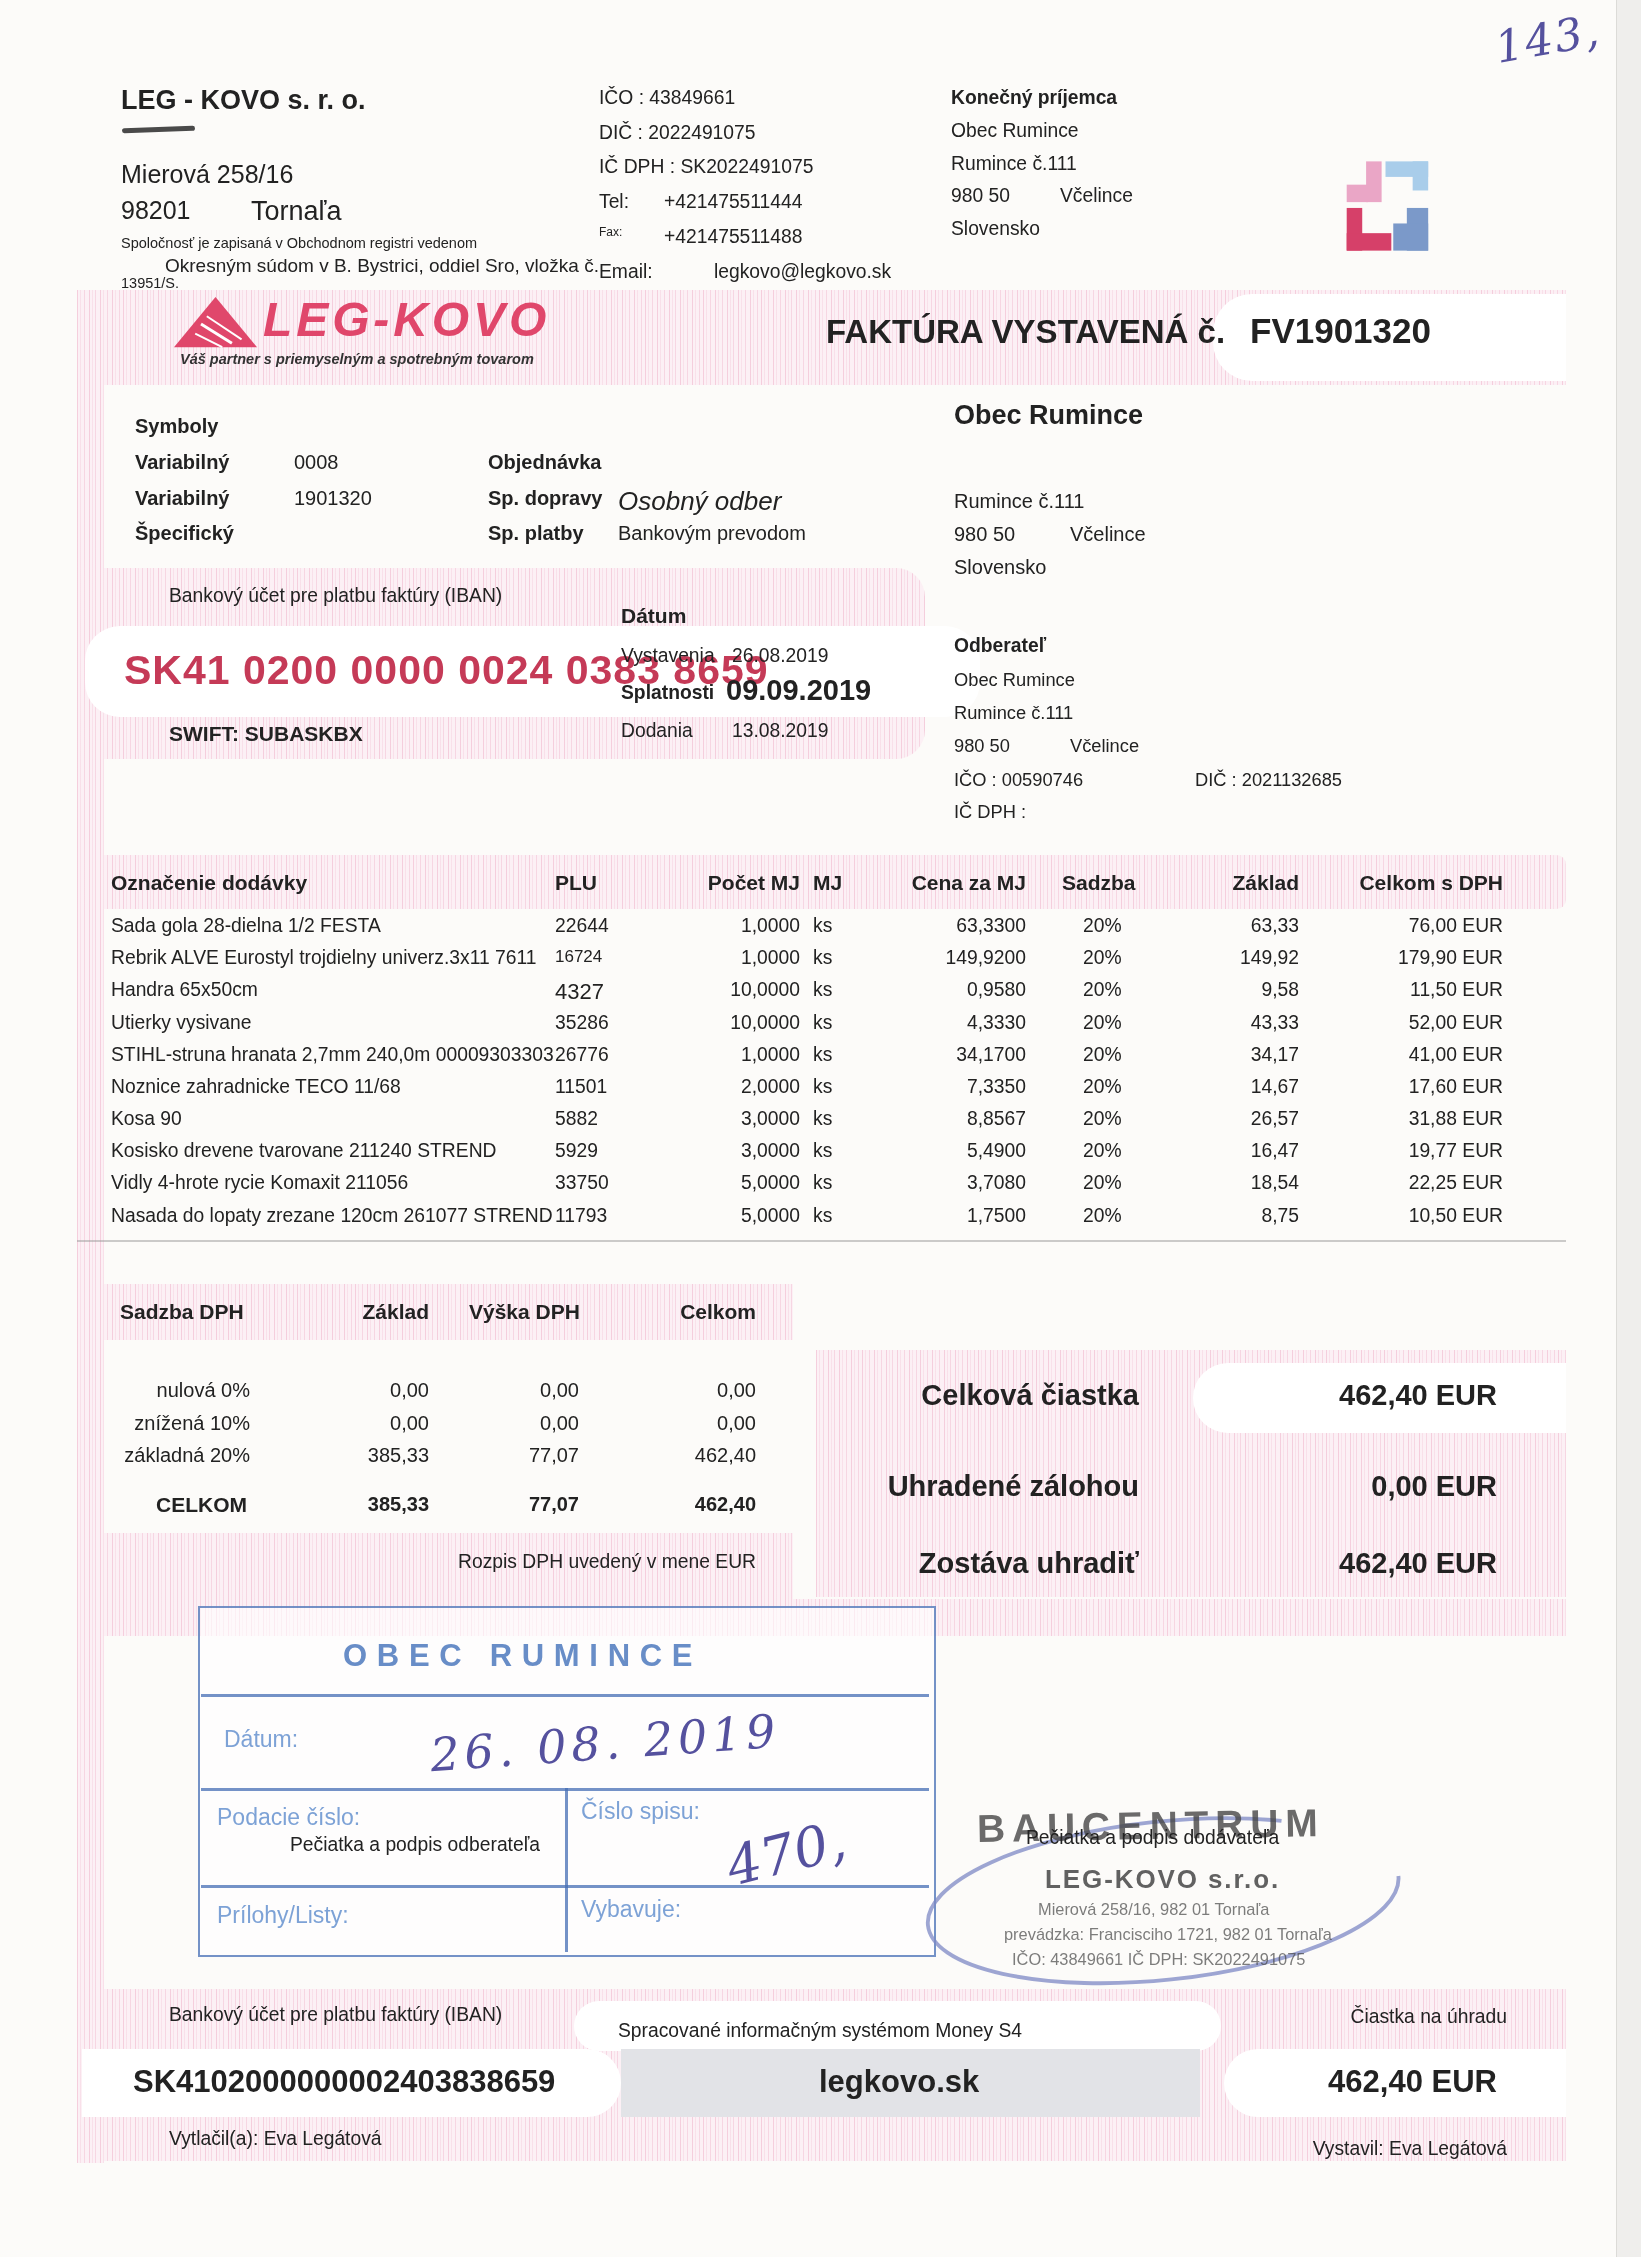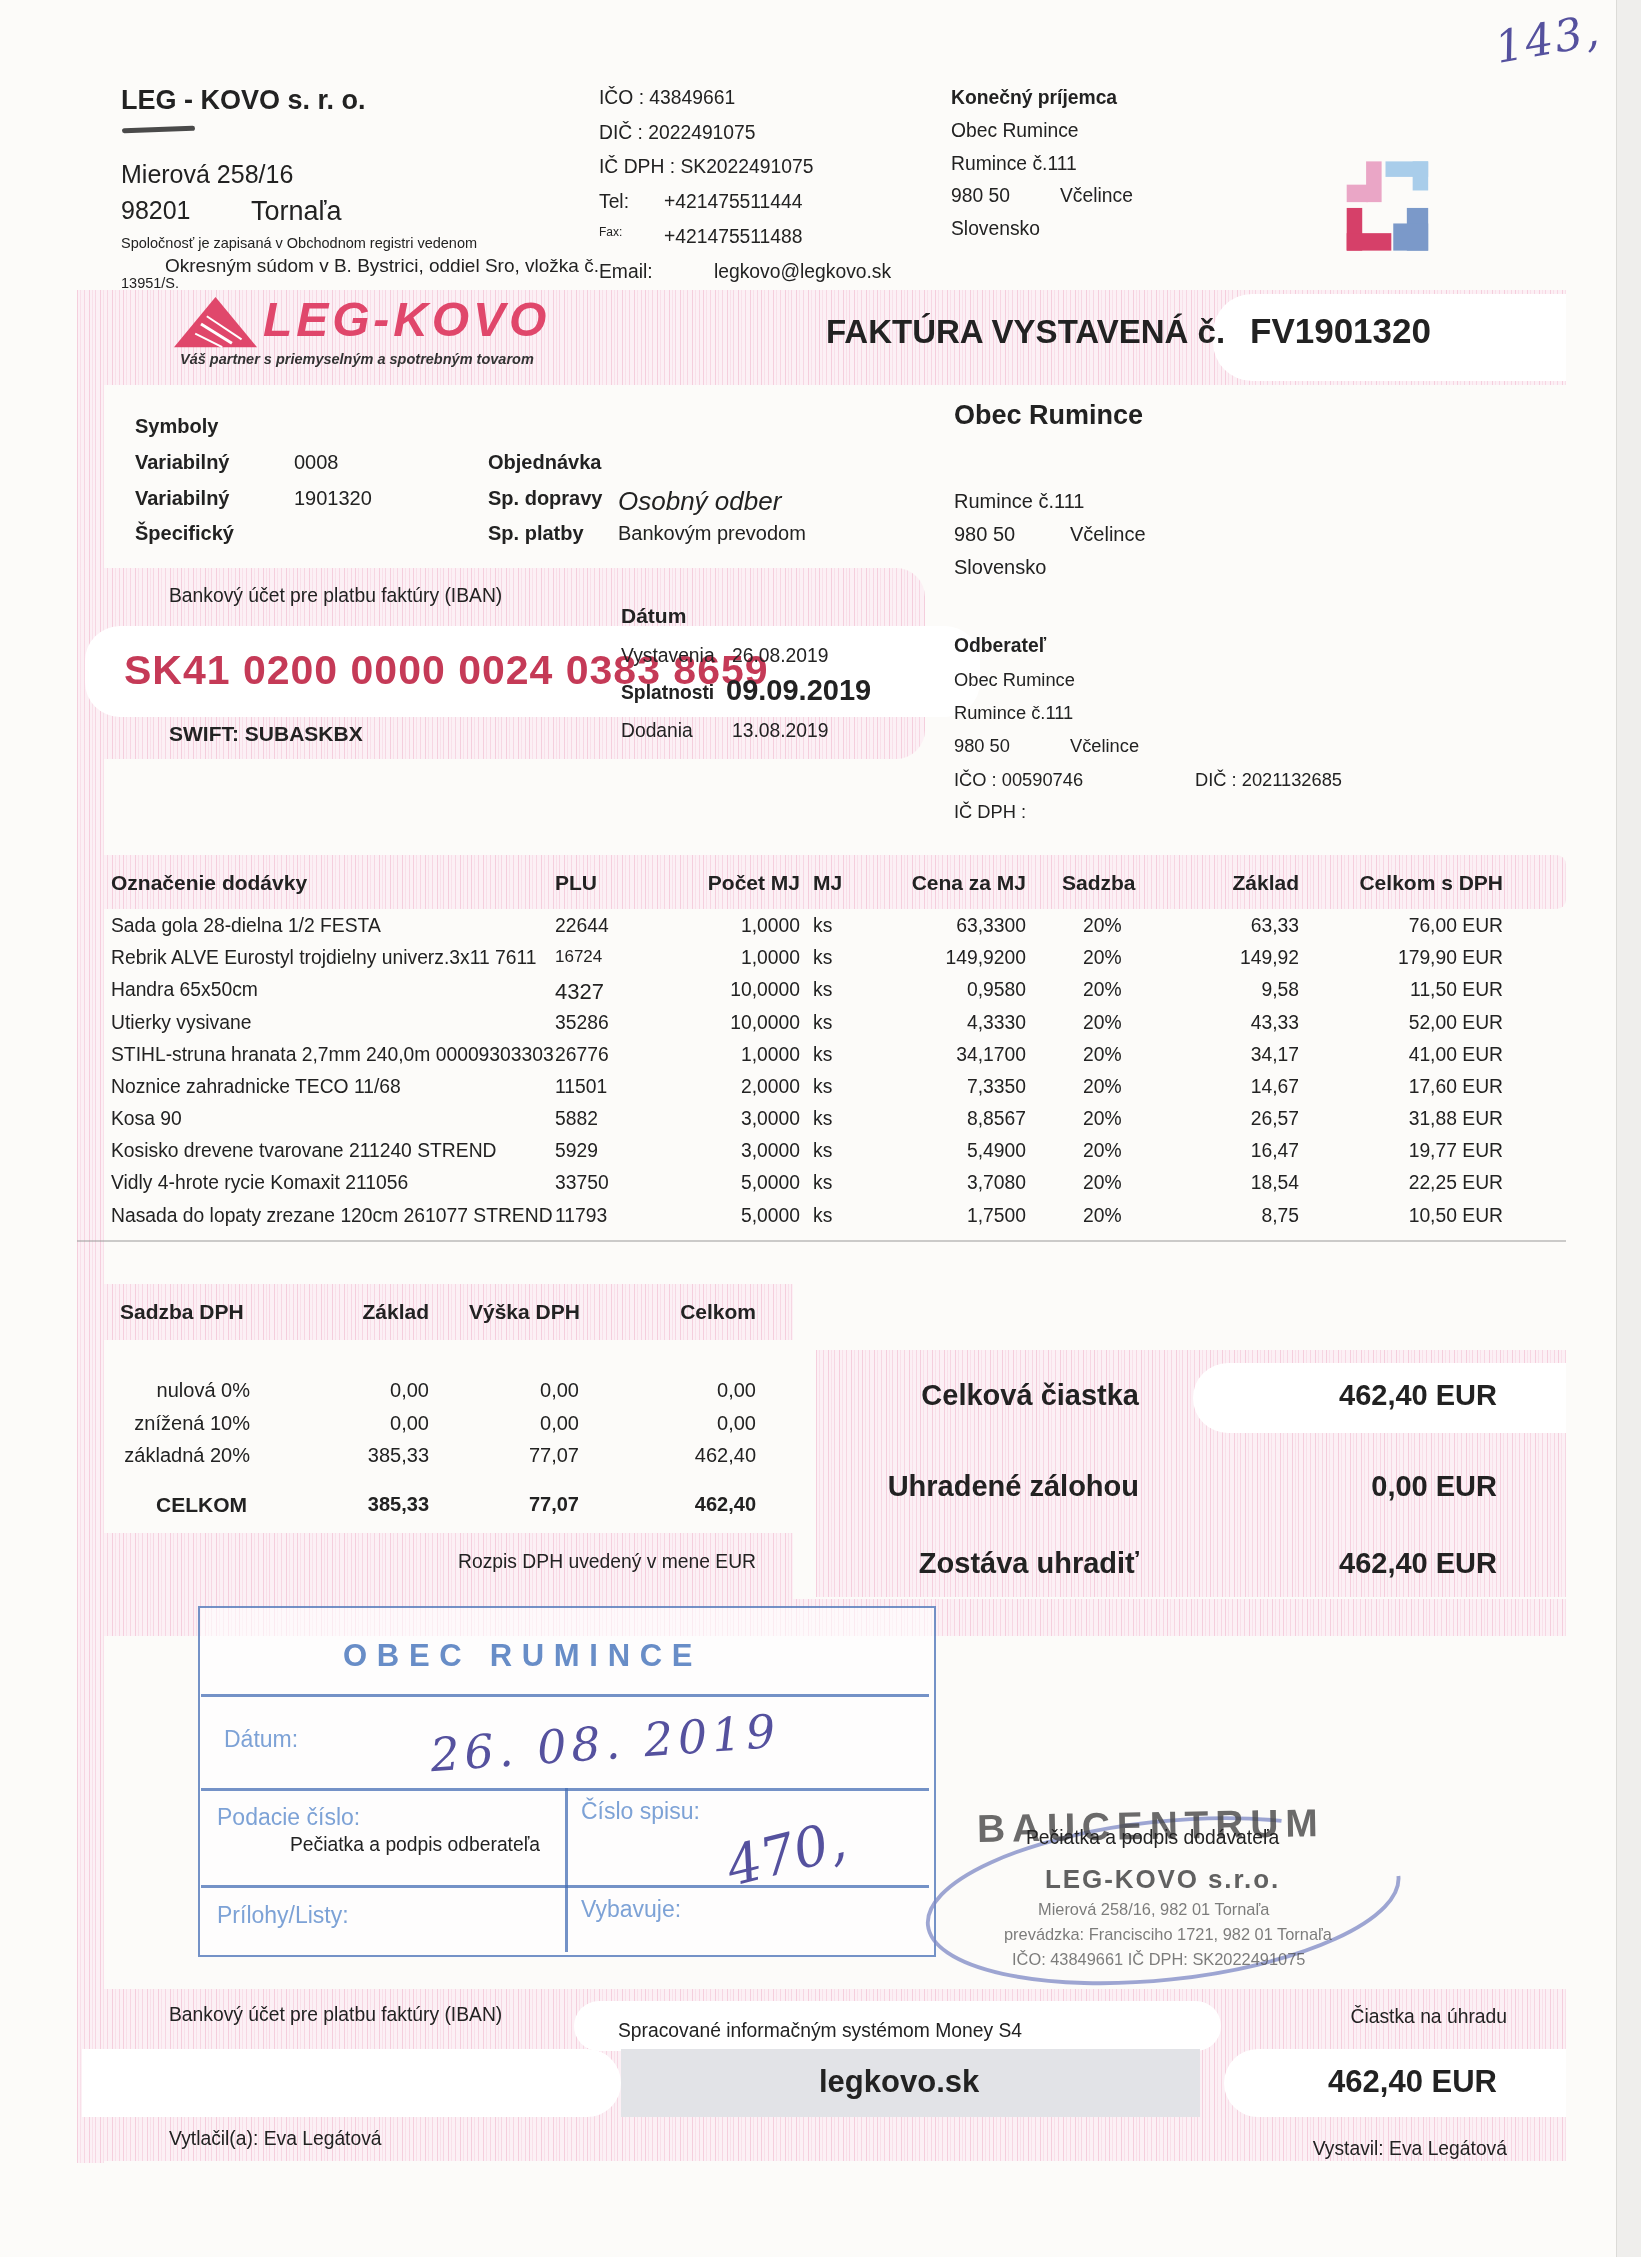--- a/index.html
+++ b/index.html
@@ -308,19 +308,20 @@
   <div class="t stamptext" style="left:1012px;top:1950px;font-size:16.4px;opacity:.7;">IČO: 43849661 IČ DPH: SK2022491075</div>
 
   <div class="stripes" style="left:77px;top:1989px;width:1489px;height:172px;"></div>
   <div class="pill" style="left:574px;top:2001px;width:647px;height:50px;"></div>
   <div class="t" style="left:169px;top:2004px;font-size:19.3px;">Bankový účet pre platbu faktúry (IBAN)</div>
   <div class="t" style="left:618px;top:2020px;font-size:19.3px;">Spracované informačným systémom Money S4</div>
   <div class="t r" style="left:1217px;top:2006px;width:290px;font-size:19.3px;">Čiastka na úhradu</div>
   <div class="pill" style="left:82px;top:2049px;width:539px;height:68px;border-radius:0 35px 35px 0;"></div>
   <div class="grayband" style="left:621px;top:2049px;width:579px;height:68px;"></div>
   <div class="pill" style="left:1224px;top:2049px;width:342px;height:68px;border-radius:35px 0 0 35px;"></div>
+  <div class="t b" style="left:133px;top:2064px;font-size:31px;">SK4102000000002403838659</div>
   <div class="t b" style="left:819px;top:2064px;font-size:31px;">legkovo.sk</div>
   <div class="t b r" style="left:1207px;top:2064px;width:290px;font-size:31px;">462,40 EUR</div>
   <div class="t" style="left:169px;top:2128px;font-size:19.3px;">Vytlačil(a): Eva Legátová</div>
   <div class="t r" style="left:1217px;top:2138px;width:290px;font-size:19.3px;">Vystavil: Eva Legátová</div>
 
 </div>
 
 
 </body></html>

